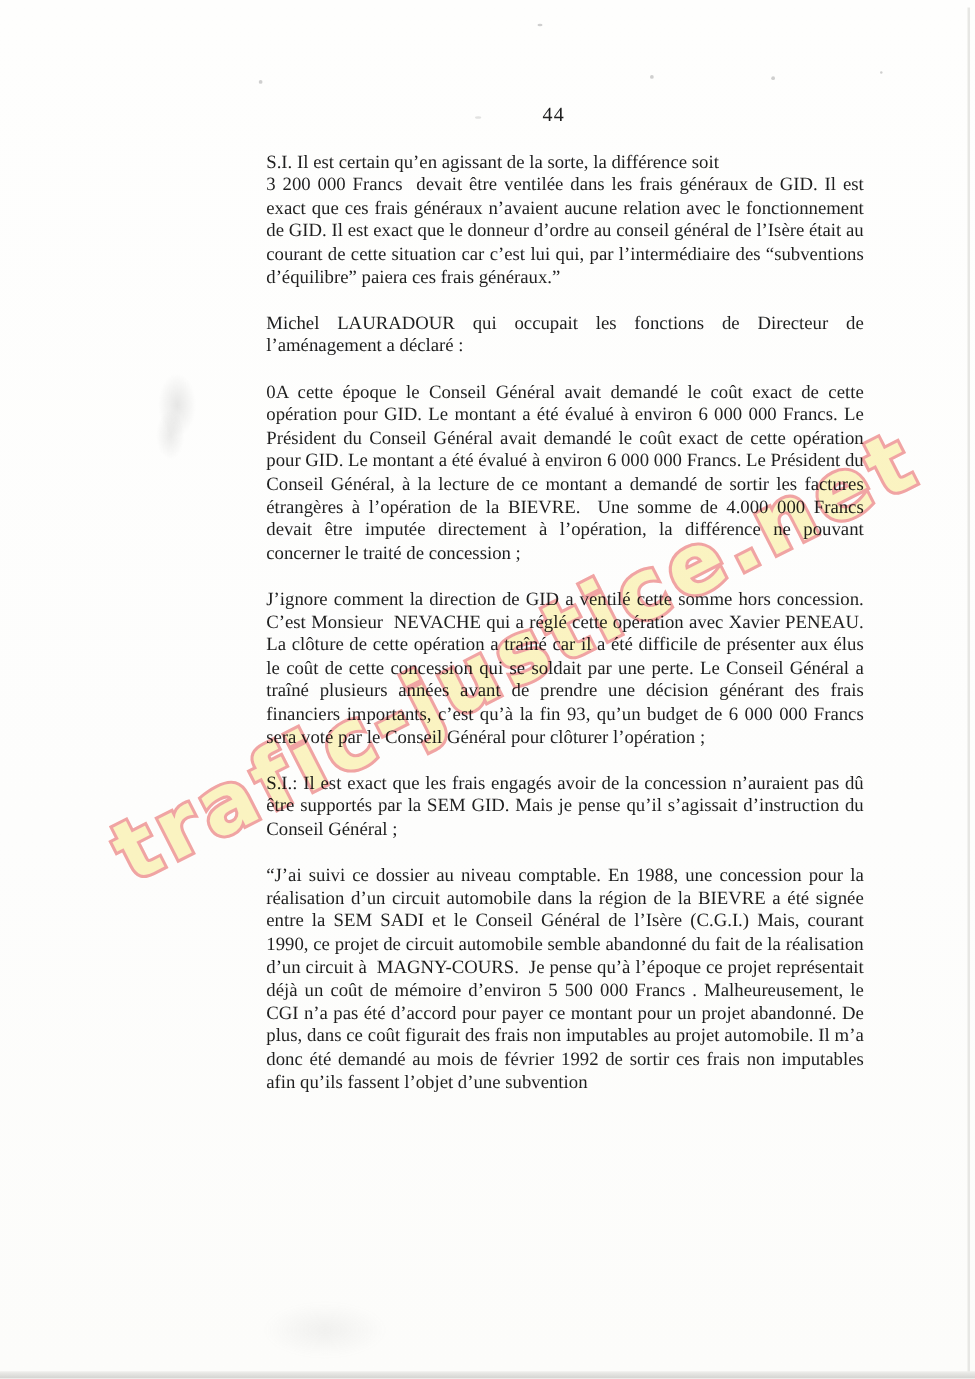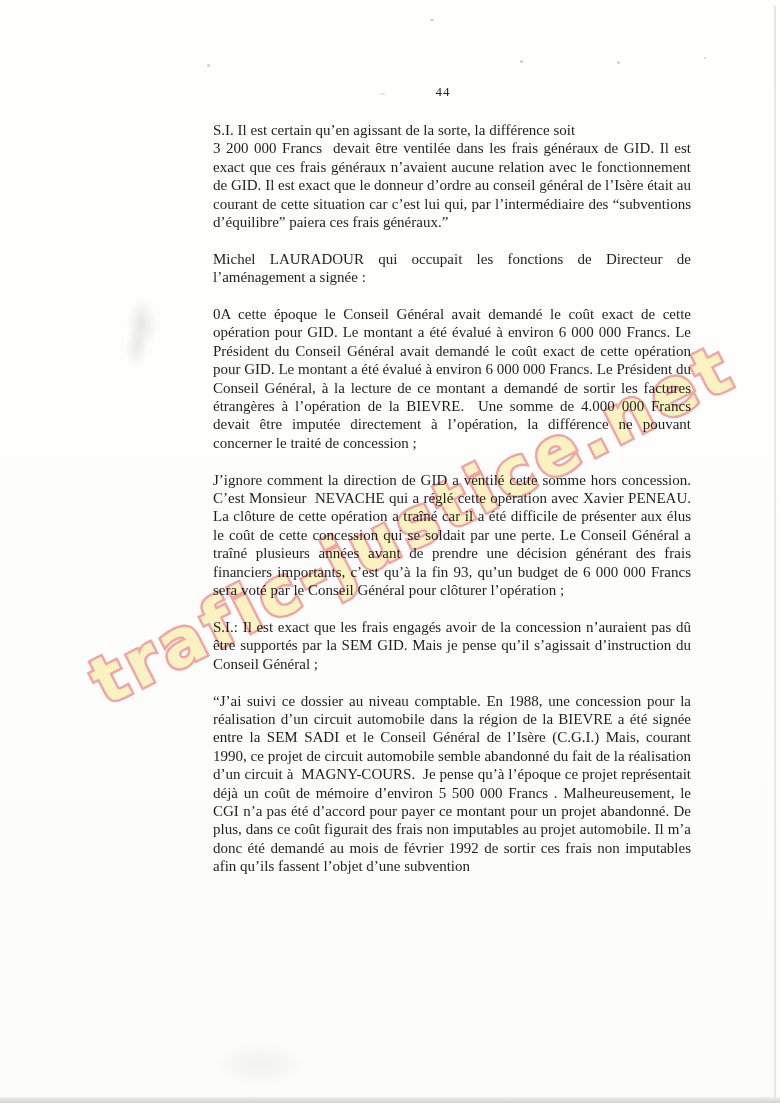--- a/index.html
+++ b/index.html
@@ -15,21 +15,21 @@
     overflow: hidden;
     font-family: "Liberation Serif", "DejaVu Serif", serif;
     color: #1f1f1f;
   }
   .page-number {
     position: absolute;
     left: 213px;
     top: 84px;
     width: 460px;
     text-align: center;
-    font-size: 13px;
+    font-size: 16px;
     letter-spacing: 1px;
   }
   .content {
     position: absolute;
     left: 213px;
     top: 121px;
     width: 478px;
     font-size: 15px;
     line-height: 18.4px;
   }
@@ -99,21 +99,21 @@
 </head>
 <body>
 
 <div class="page">
 
   <div class="page-number">44</div>
 
   <div class="content" id="paragraphs">
       <div class="para">S.I. Il est certain qu’en agissant de la sorte, la différence soit
 3 200 000 Francs  devait être ventilée dans les frais généraux de GID. Il est exact que ces frais généraux n’avaient aucune relation avec le fonctionnement de GID. Il est exact que le donneur d’ordre au conseil général de l’Isère était au courant de cette situation car c’est lui qui, par l’intermédiaire des “subventions d’équilibre” paiera ces frais généraux.”</div>
-      <div class="para">Michel LAURADOUR qui occupait les fonctions de Directeur de l’aménagement a signée :</div>
+      <div class="para">Michel LAURADOUR qui occupait les fonctions de Directeur de l’aménagement a déclaré :</div>
       <div class="para">0A cette époque le Conseil Général avait demandé le coût exact de cette opération pour GID. Le montant a été évalué à environ 6 000 000 Francs. Le Président du Conseil Général avait demandé le coût exact de cette opération pour GID. Le montant a été évalué à environ 6 000 000 Francs. Le Président du Conseil Général, à la lecture de ce montant a demandé de sortir les factures étrangères à l’opération de la BIEVRE.  Une somme de 4.000 000 Francs devait être imputée directement à l’opération, la différence ne pouvant concerner le traité de concession ;</div>
       <div class="para">J’ignore comment la direction de GID a ventilé cette somme hors concession. C’est Monsieur  NEVACHE qui a réglé cette opération avec Xavier PENEAU. La clôture de cette opération a traîné car il a été difficile de présenter aux élus le coût de cette concession qui se soldait par une perte. Le Conseil Général a traîné plusieurs années avant de prendre une décision générant des frais financiers importants, c’est qu’à la fin 93, qu’un budget de 6 000 000 Francs sera voté par le Conseil Général pour clôturer l’opération ;</div>
       <div class="para">S.I.: Il est exact que les frais engagés avoir de la concession n’auraient pas dû être supportés par la SEM GID. Mais je pense qu’il s’agissait d’instruction du Conseil Général ;</div>
       <div class="para">“J’ai suivi ce dossier au niveau comptable. En 1988, une concession pour la réalisation d’un circuit automobile dans la région de la BIEVRE a été signée entre la SEM SADI et le Conseil Général de l’Isère (C.G.I.) Mais, courant 1990, ce projet de circuit automobile semble abandonné du fait de la réalisation d’un circuit à  MAGNY-COURS.  Je pense qu’à l’époque ce projet représentait déjà un coût de mémoire d’environ 5 500 000 Francs . Malheureusement, le CGI n’a pas été d’accord pour payer ce montant pour un projet abandonné. De plus, dans ce coût figurait des frais non imputables au projet automobile. Il m’a donc été demandé au mois de février 1992 de sortir ces frais non imputables afin qu’ils fassent l’objet d’une subvention</div>
     </div>
 
   <div class="watermark">trafic-justice.net</div>
 
   <div class="artifact smudge-left"></div>
   <div class="artifact smudge-bottom"></div>

